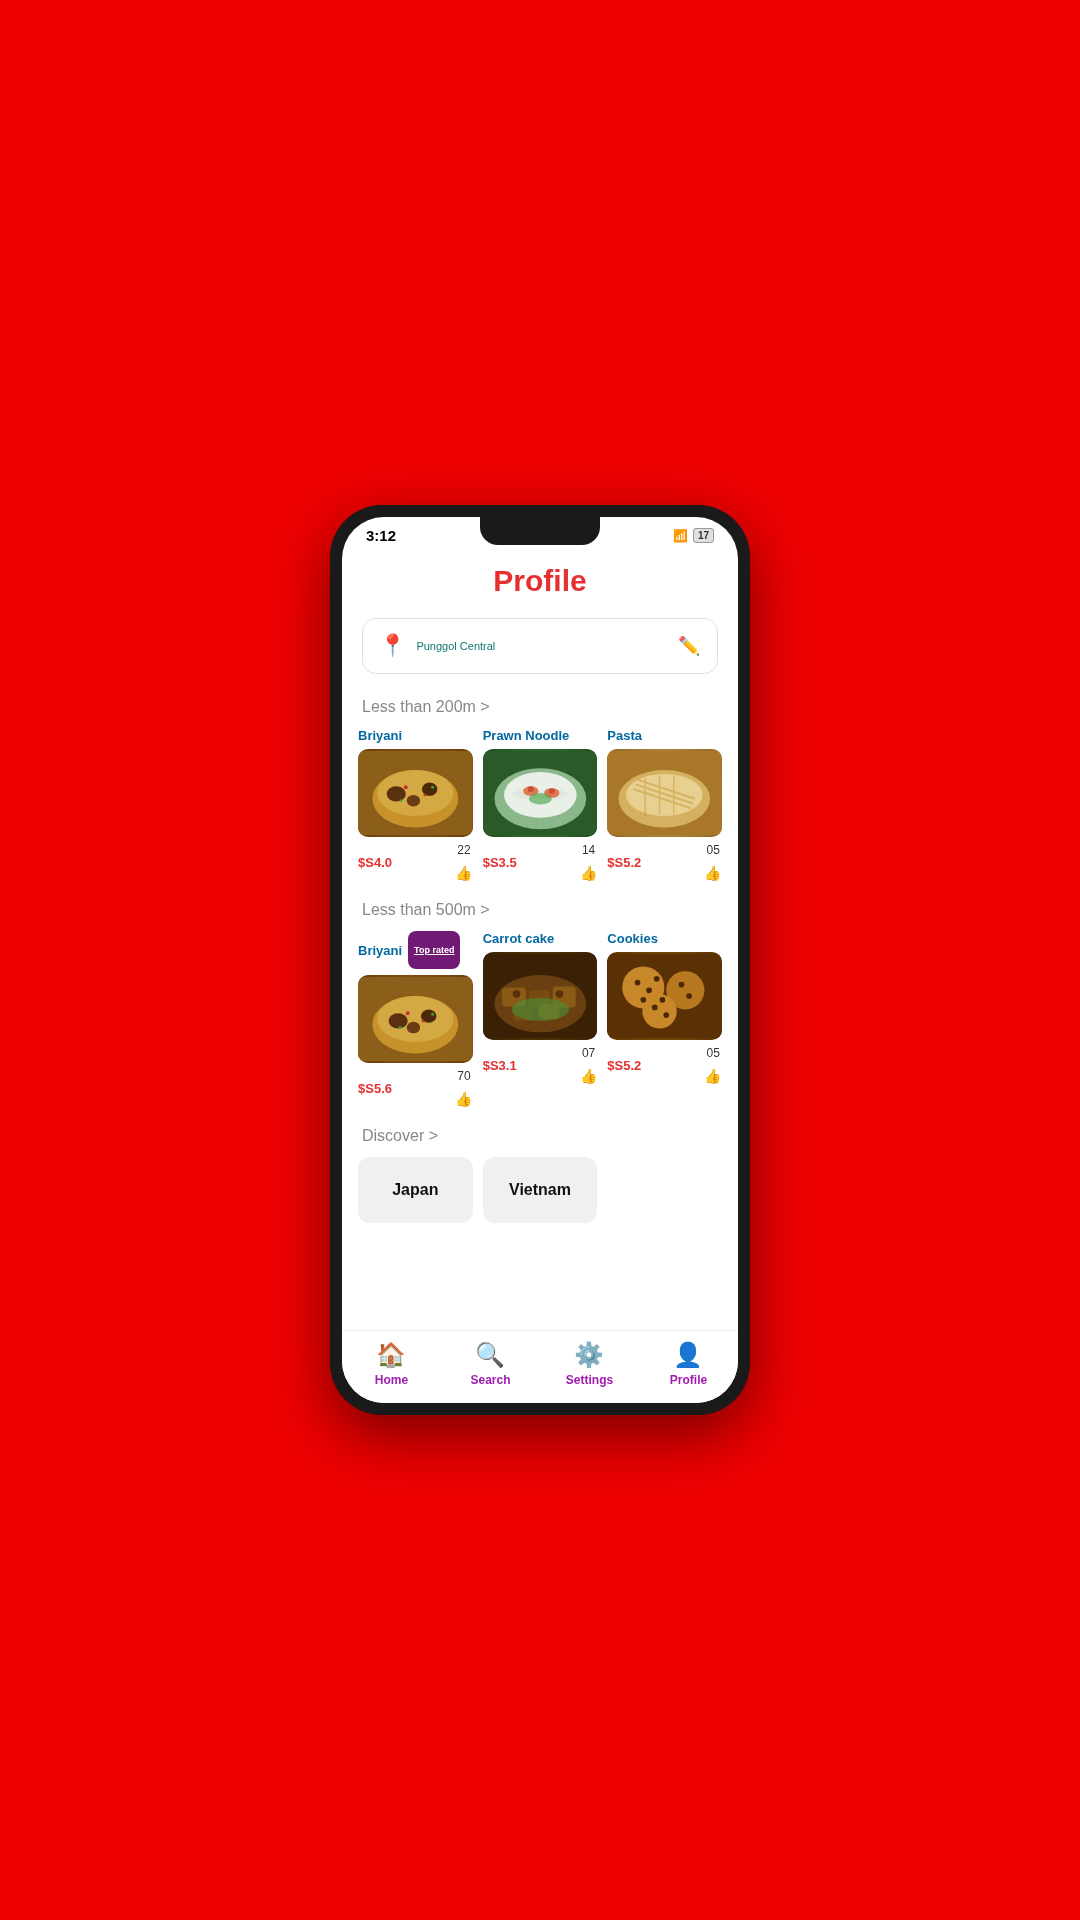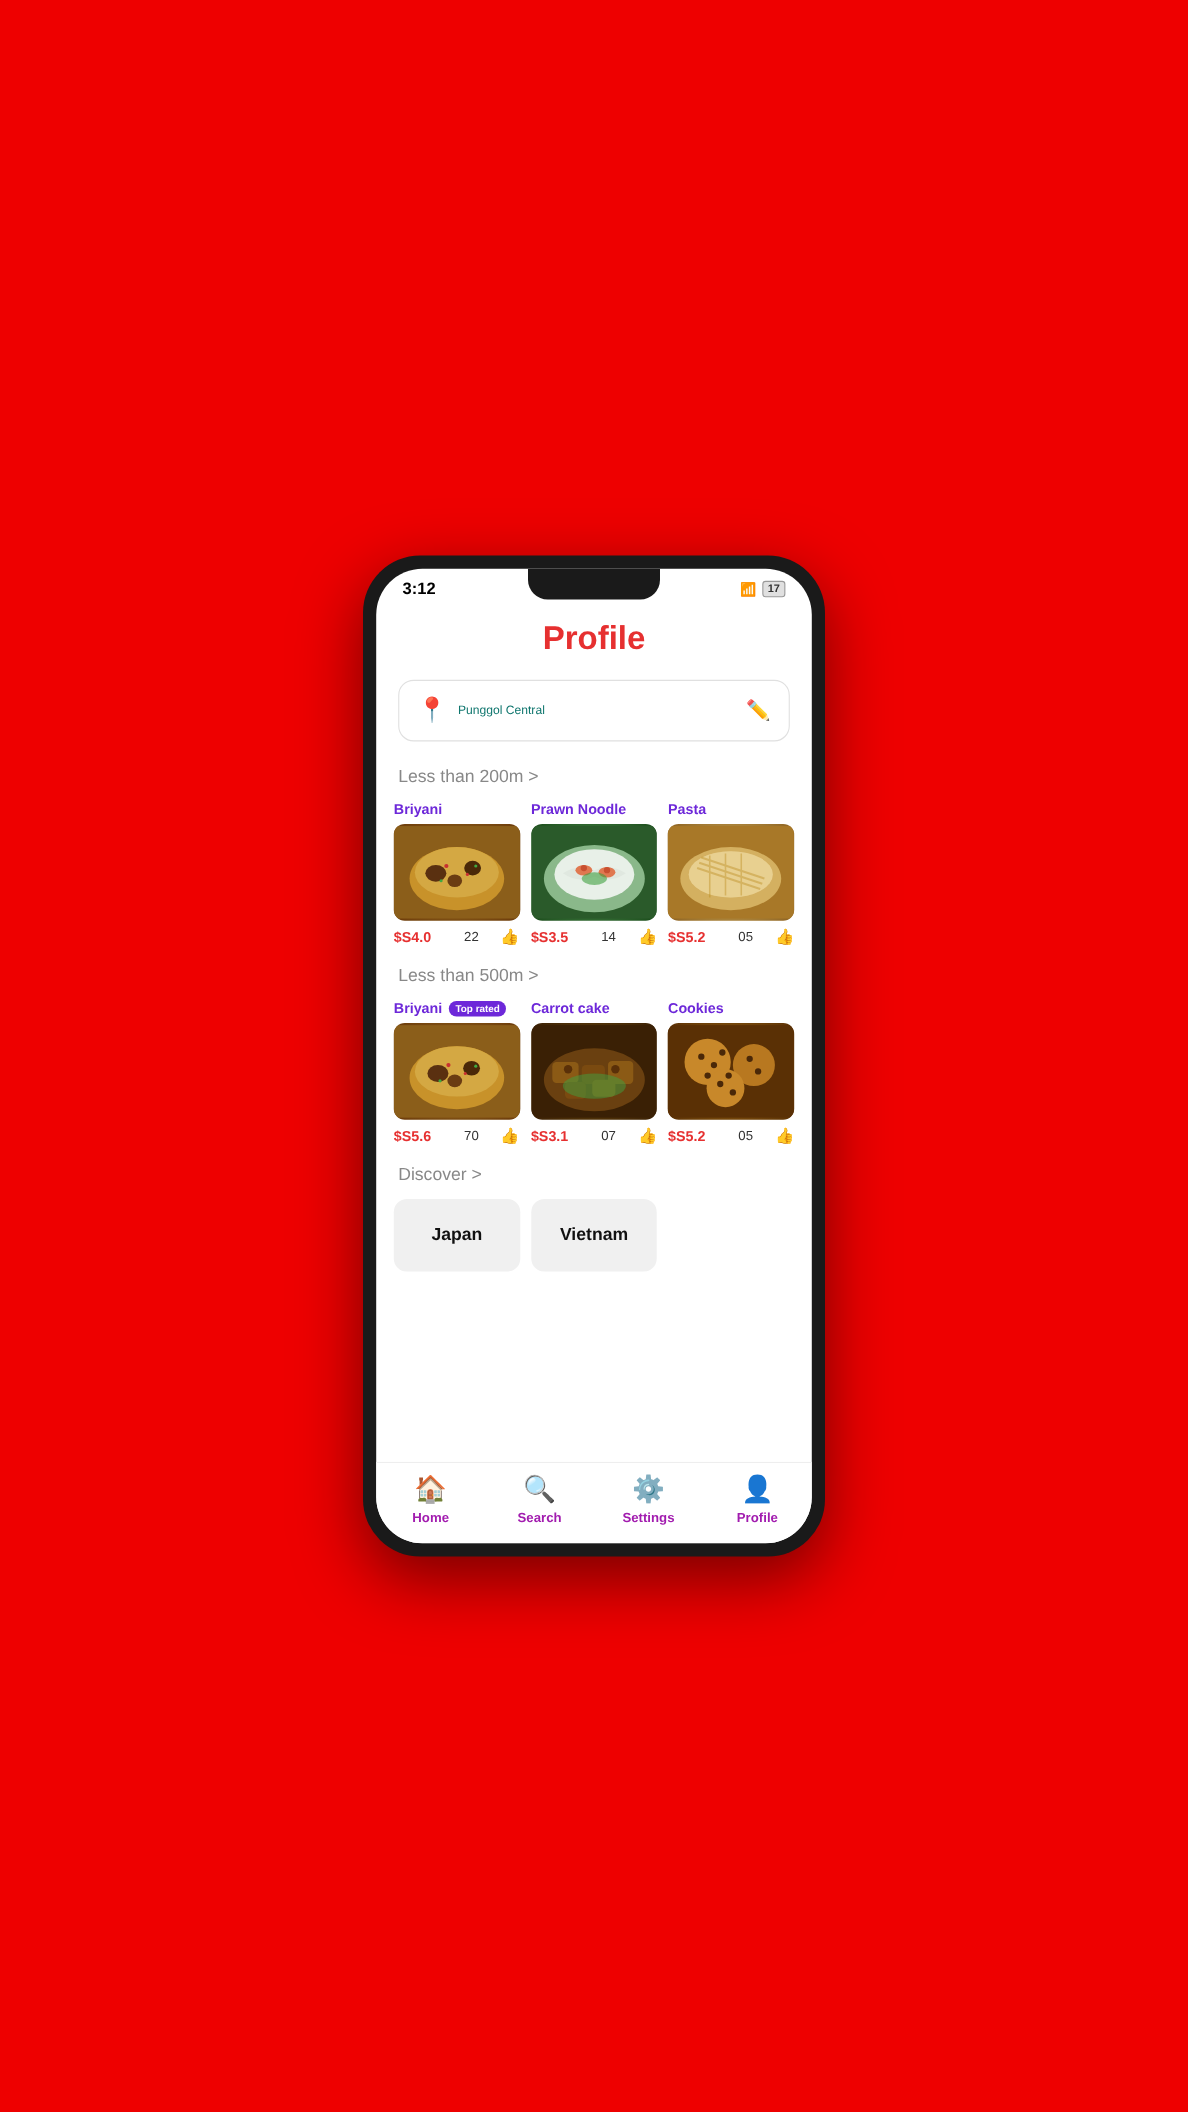--- a/index.html
+++ b/index.html
@@ -130,30 +130,31 @@
     }
     .food-name-row {
       display: flex;
       align-items: center;
       gap: 6px;
       margin-bottom: 6px;
     }
     .food-name {
       font-size: 13px;
       font-weight: 600;
-      color: #6d28d9;
+      color: #0369a1;
     }
     .top-rated-badge {
-      background: #6d28d9;
+      background: #701a75;
       color: #fff;
       font-size: 9px;
       font-weight: 700;
-      padding: 2px 6px;
+      padding: 14px 6px;
       border-radius: 8px;
       white-space: nowrap;
+      text-decoration: underline;
     }
     .briyani-img {
       background: radial-gradient(ellipse at center, #d4a843 0%, #8b5e1a 40%, #6b3a0a 100%);
     }
     .prawn-img {
       background: radial-gradient(ellipse at center, #c8e0c0 0%, #4a8a4a 30%, #1a4a1a 100%);
     }
     .pasta-img {
       background: radial-gradient(ellipse at center, #e8d9b0 0%, #c4a050 40%, #8b6020 100%);
     }
@@ -170,23 +171,24 @@
       margin-top: 6px;
     }
     .food-price {
       font-size: 13px;
       font-weight: 700;
       color: #e63030;
     }
     .food-likes {
       display: flex;
       align-items: center;
-      gap: 20px;
+      gap: 8px;
       font-size: 12px;
       color: #333;
+      flex-direction: column;
     }
     .thumb-icon {
       font-size: 14px;
     }
     
     .discover-grid {
       display: grid;
       grid-template-columns: repeat(3, 1fr);
       gap: 10px;
       margin: 0 16px 20px 16px;

